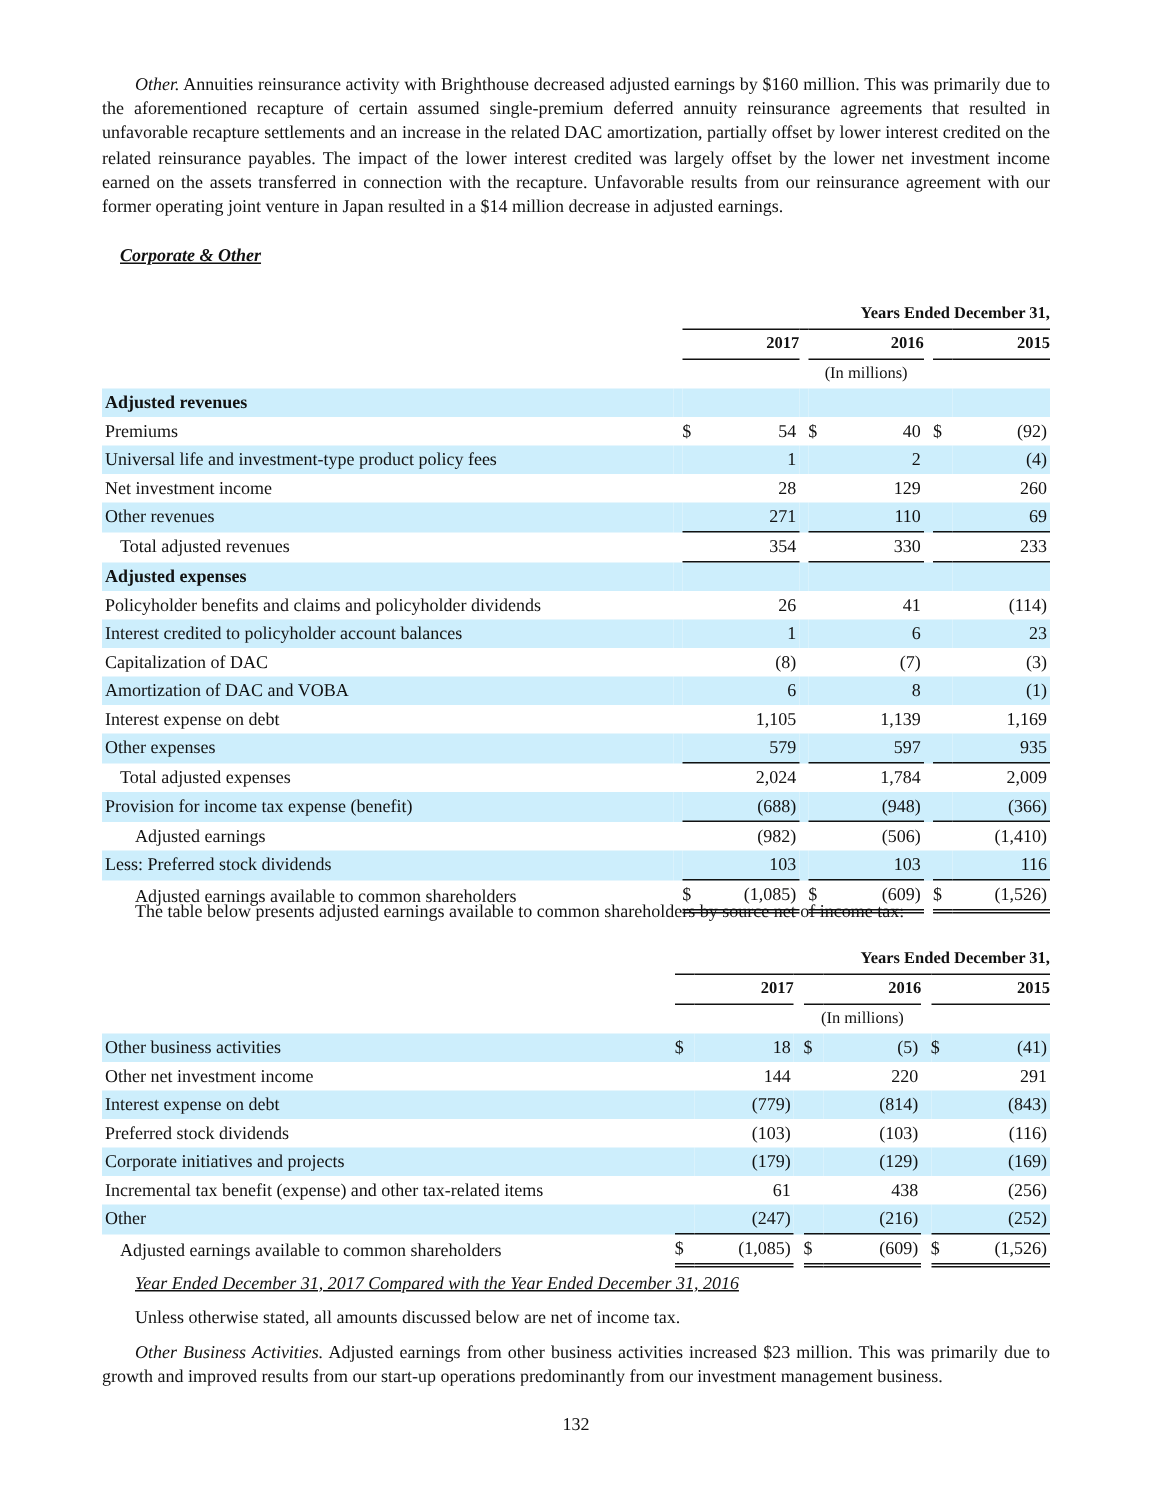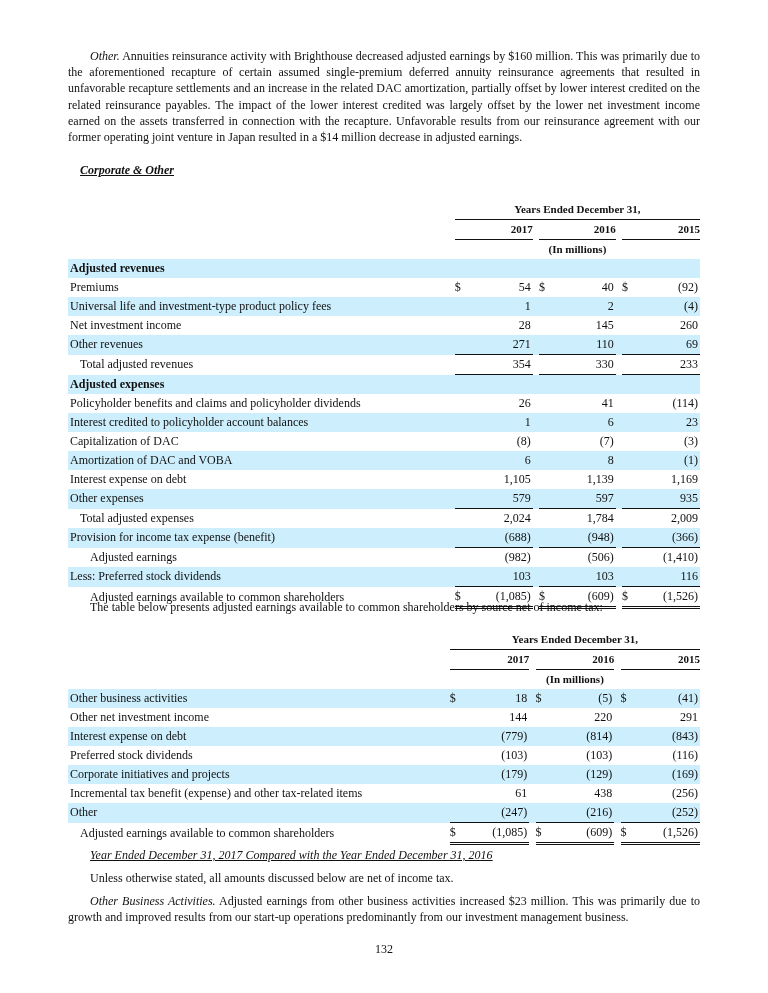--- a/index.html
+++ b/index.html
@@ -15,23 +15,23 @@
   table.fin { position: absolute; left: 68px; width: 632px; border-collapse: collapse; font-size: 12px; }
   table.fin td { padding: 0; height: 19px; line-height: 19px; white-space: nowrap; }
   table.fin tr.shade td { background: #cdeefc; }
   td.lbl { width: 372px; padding-left: 2px !important; }
   td.lbl.ind1 { padding-left: 12px !important; margin-top: 23px; }
   td.lbl.ind2 { padding-left: 22px !important; }
   td.lbl.bold { font-weight: bold; }
   td.gap { width: 7px; }
   td.cur { width: 14px; text-align: left; }
   td.num { width: 67px; text-align: right; padding-right: 2px !important; }
-  .hdr-top { font-weight: bold; text-align: center; font-size: 11px; }
+  .hdr-top { font-weight: bold; text-align: right; font-size: 11px; }
   .hdr-year { font-weight: bold; text-align: right; font-size: 11px; }
-  .hdr-unit { font-weight: bold; text-align: center; font-size: 11px; margin-top: 36px; }
+  .hdr-unit { font-weight: normal; text-align: center; font-size: 11px; margin-top: 36px; }
   .bb { border-bottom: 1.5px solid #111; }
   .dbl { border-bottom: 3px double #111; }
   .page-num { position: absolute; left: 0; width: 768px; text-align: center; top: 942px; font-size: 12px; }
 </style>
 </head>
 <body>
 
 <div class="para" style="top: 48px;">
   <span class="indent"></span><span class="it">Other.</span><span> Annuities reinsurance activity with Brighthouse decreased adjusted earnings by $160 million. This was primarily due to the aforementioned recapture of certain assumed single-premium deferred annuity reinsurance agreements that resulted in unfavorable recapture settlements and an increase in the related DAC amortization, partially offset by lower interest credited on the related reinsurance payables. The impact of the lower interest credited was largely offset by the lower net investment income earned on the assets transferred in connection with the recapture. Unfavorable results from our reinsurance agreement with our former operating joint venture in Japan resulted in a $14 million decrease in adjusted earnings.</span>
 </div>
@@ -97,21 +97,21 @@
         <td class="cur"></td>
         <td class="num">(4)</td>
       </tr>
       <tr>
         <td class="lbl">Net investment income</td>
         <td class="gap"></td>
         <td class="cur"></td>
         <td class="num">28</td>
         <td class="gap"></td>
         <td class="cur"></td>
-        <td class="num">145</td>
+        <td class="num">129</td>
         <td class="gap"></td>
         <td class="cur"></td>
         <td class="num">260</td>
       </tr>
       <tr class="shade">
         <td class="lbl">Other revenues</td>
         <td class="gap"></td>
         <td class="cur bb"></td>
         <td class="num bb">271</td>
         <td class="gap"></td>

